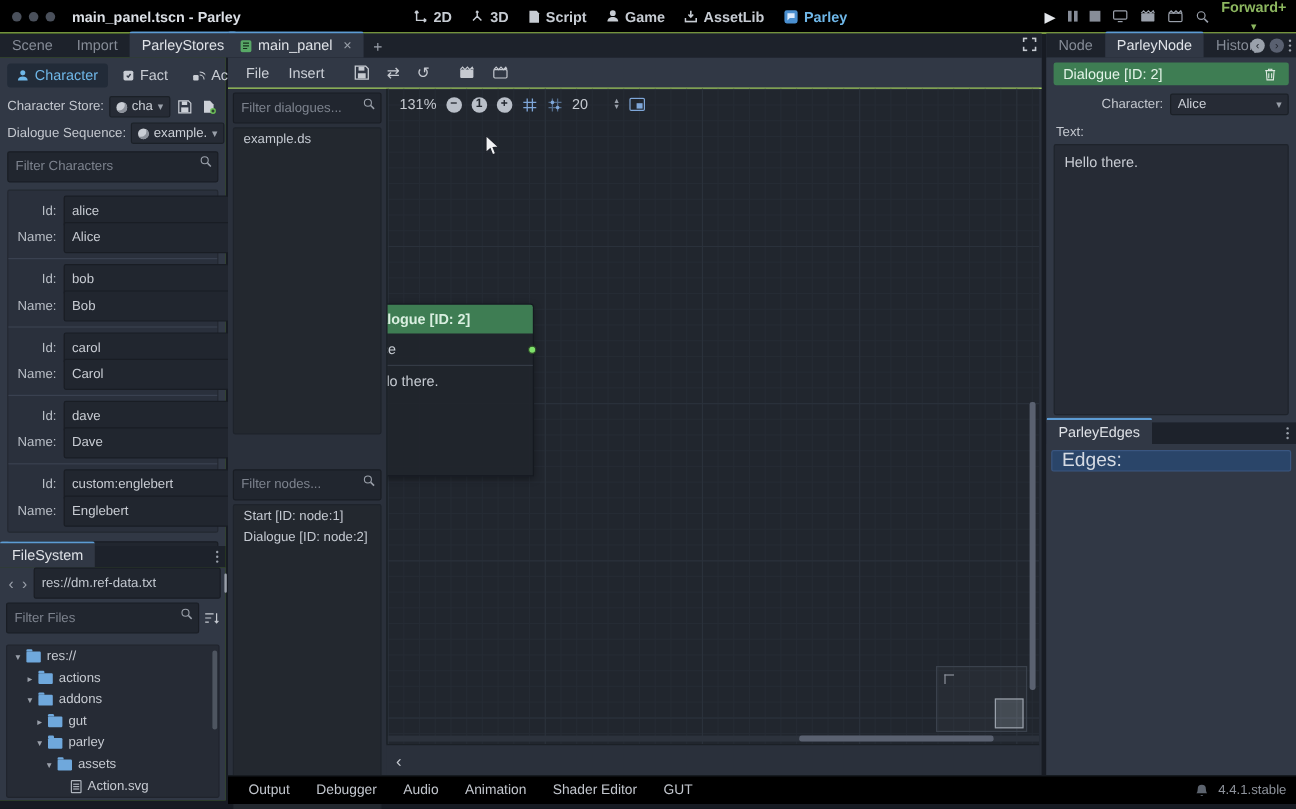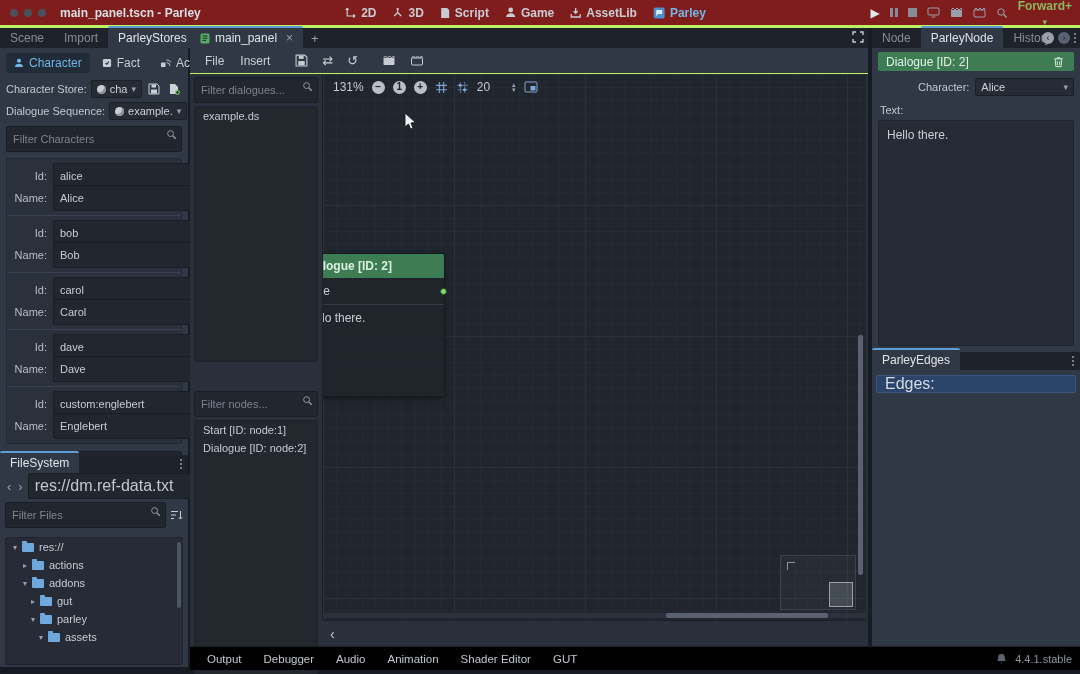--- a/index.html
+++ b/index.html
@@ -14,22 +14,22 @@
   .line-edit { background:#21262f; border:1px solid #191d24; border-radius:2px; color:#c8ccd3;
     font:inherit; padding:12px 6px; outline:none; }
   .line-edit::placeholder { color:#7d838e; }
   svg { display:block; }
   .tab { padding:3px 10px 4px; color:#8archive;} 
   .tabbar { display:flex; align-items:flex-end; background:#1d222b; }
   .tab { padding:3px 10px; color:#868c97; border-top:2px solid transparent; cursor:default; white-space:nowrap; }
   .tab[data-active="true"] { background:#313845; color:#dfe2e7; border-top:2px solid #5d9cd4; border-radius:2px 2px 0 0; }
 
   
-  .titlebar { position:absolute; left:0; top:0; width:1080px; height:28px; background:#7f1d1d;
-    display:flex; align-items:center; border-bottom:3px solid #bef264; }
+  .titlebar { position:absolute; left:0; top:0; width:1080px; height:28px; background:#000000;
+    display:flex; align-items:center; border-bottom:1px solid #bef264; }
   .traffic { display:flex; gap:6px; margin-left:10px; }
   .traffic i { width:8px; height:8px; border-radius:50%; background:#4a505b; display:block; }
   .win-title { margin-left:14px; font-weight:bold; color:#dbdfe5; font-size:12px; }
   .contexts { position:absolute; left:50%; transform:translateX(-54%); display:flex; gap:16px; align-items:flex-start; }
   .ctx { display:flex; align-items:center; gap:5px; color:#c7ccd3; font-weight:bold; }
   .ctx[data-active="true"] { color:#6fb7e8; }
   .runbar { position:absolute; right:8px; display:flex; align-items:center; gap:10px; }
   .runbar .ric { color:#9aa0ab; }
   .pause-bars { display:inline-flex; gap:2px; }
   .pause-bars i { width:3px; height:9px; background:#878d98; display:block; }
@@ -65,21 +65,21 @@
     display:flex; align-items:center; justify-content:center; }
   .add-btn { width:100%; height:20px; margin-top:7px; background:#21262f; border:1px solid #191d24;
     border-radius:2px; color:#c9cdd3; font:inherit; }
 
   
   .fs { position:absolute; left:0; top:427px; right:0; height:212px; }
   .fs-tabbar { height:18px; }
   .fs-body { position:absolute; top:18px; left:0; right:0; bottom:0; background:#313845; padding:3px 5px; }
   .path-row { display:flex; align-items:center; gap:3px; height:20px; }
   .nav-arrow { color:#8archive; } .nav-arrow { color:#9aa0aa; font-size:13px; padding:0 2px; background:none; border:none; }
-  .path-row .line-edit { flex:1; height:18px; font-size:16px; color:#c2c7cf; }
+  .path-row .line-edit { flex:1; height:18px; font-size:11px; color:#c2c7cf; }
   .sq-btn { width:16px; height:16px; border:1px solid #9aa0aa; border-radius:2px; background:transparent; position:relative; }
   .tree { position:absolute; left:5px; right:5px; top:64px; bottom:2px; background:#262b35;
     border:1px solid #20242d; border-radius:2px; overflow:hidden; }
   .tree-row { display:flex; align-items:center; height:18px; font-size:11px; color:#c6cad1; position:relative; }
   .tree-row .exp { width:10px; color:#9aa0aa; font-size:8px; text-align:center; }
   .tree-row[data-exp="open"] .exp::before { content:"▾"; }
   .tree-row[data-exp="closed"] .exp::before { content:"▸"; }
   .tree-ico { width:12px; height:9px; margin:0 5px 0 2px; position:relative; }
   .tree-ico[data-icon="folder"] { background:#6fa8dc; border-radius:1px; }
   .tree-ico[data-icon="folder"]::before { content:""; position:absolute; top:-2px; left:0; width:5px; height:2px;
@@ -516,20 +516,25 @@
               <span class="tree-ico" data-icon="folder"></span>
               <span>parley</span>
             </div>
 
             <div class="tree-row" data-lvl="3" data-exp="open">
               <span class="exp"></span>
               <span class="tree-ico" data-icon="folder"></span>
               <span>assets</span>
             </div>
 
+            <div class="tree-row" data-lvl="4" data-exp="none">
+              <span class="exp"></span>
+              <span class="tree-ico" data-icon="file"></span>
+              <span>Action.svg</span>
+            </div>
 
             <div class="tree-row" data-lvl="4" data-exp="none">
               <span class="exp"></span>
 
             </div>
           </div>
       </div>
     </div>
   </div>
 

